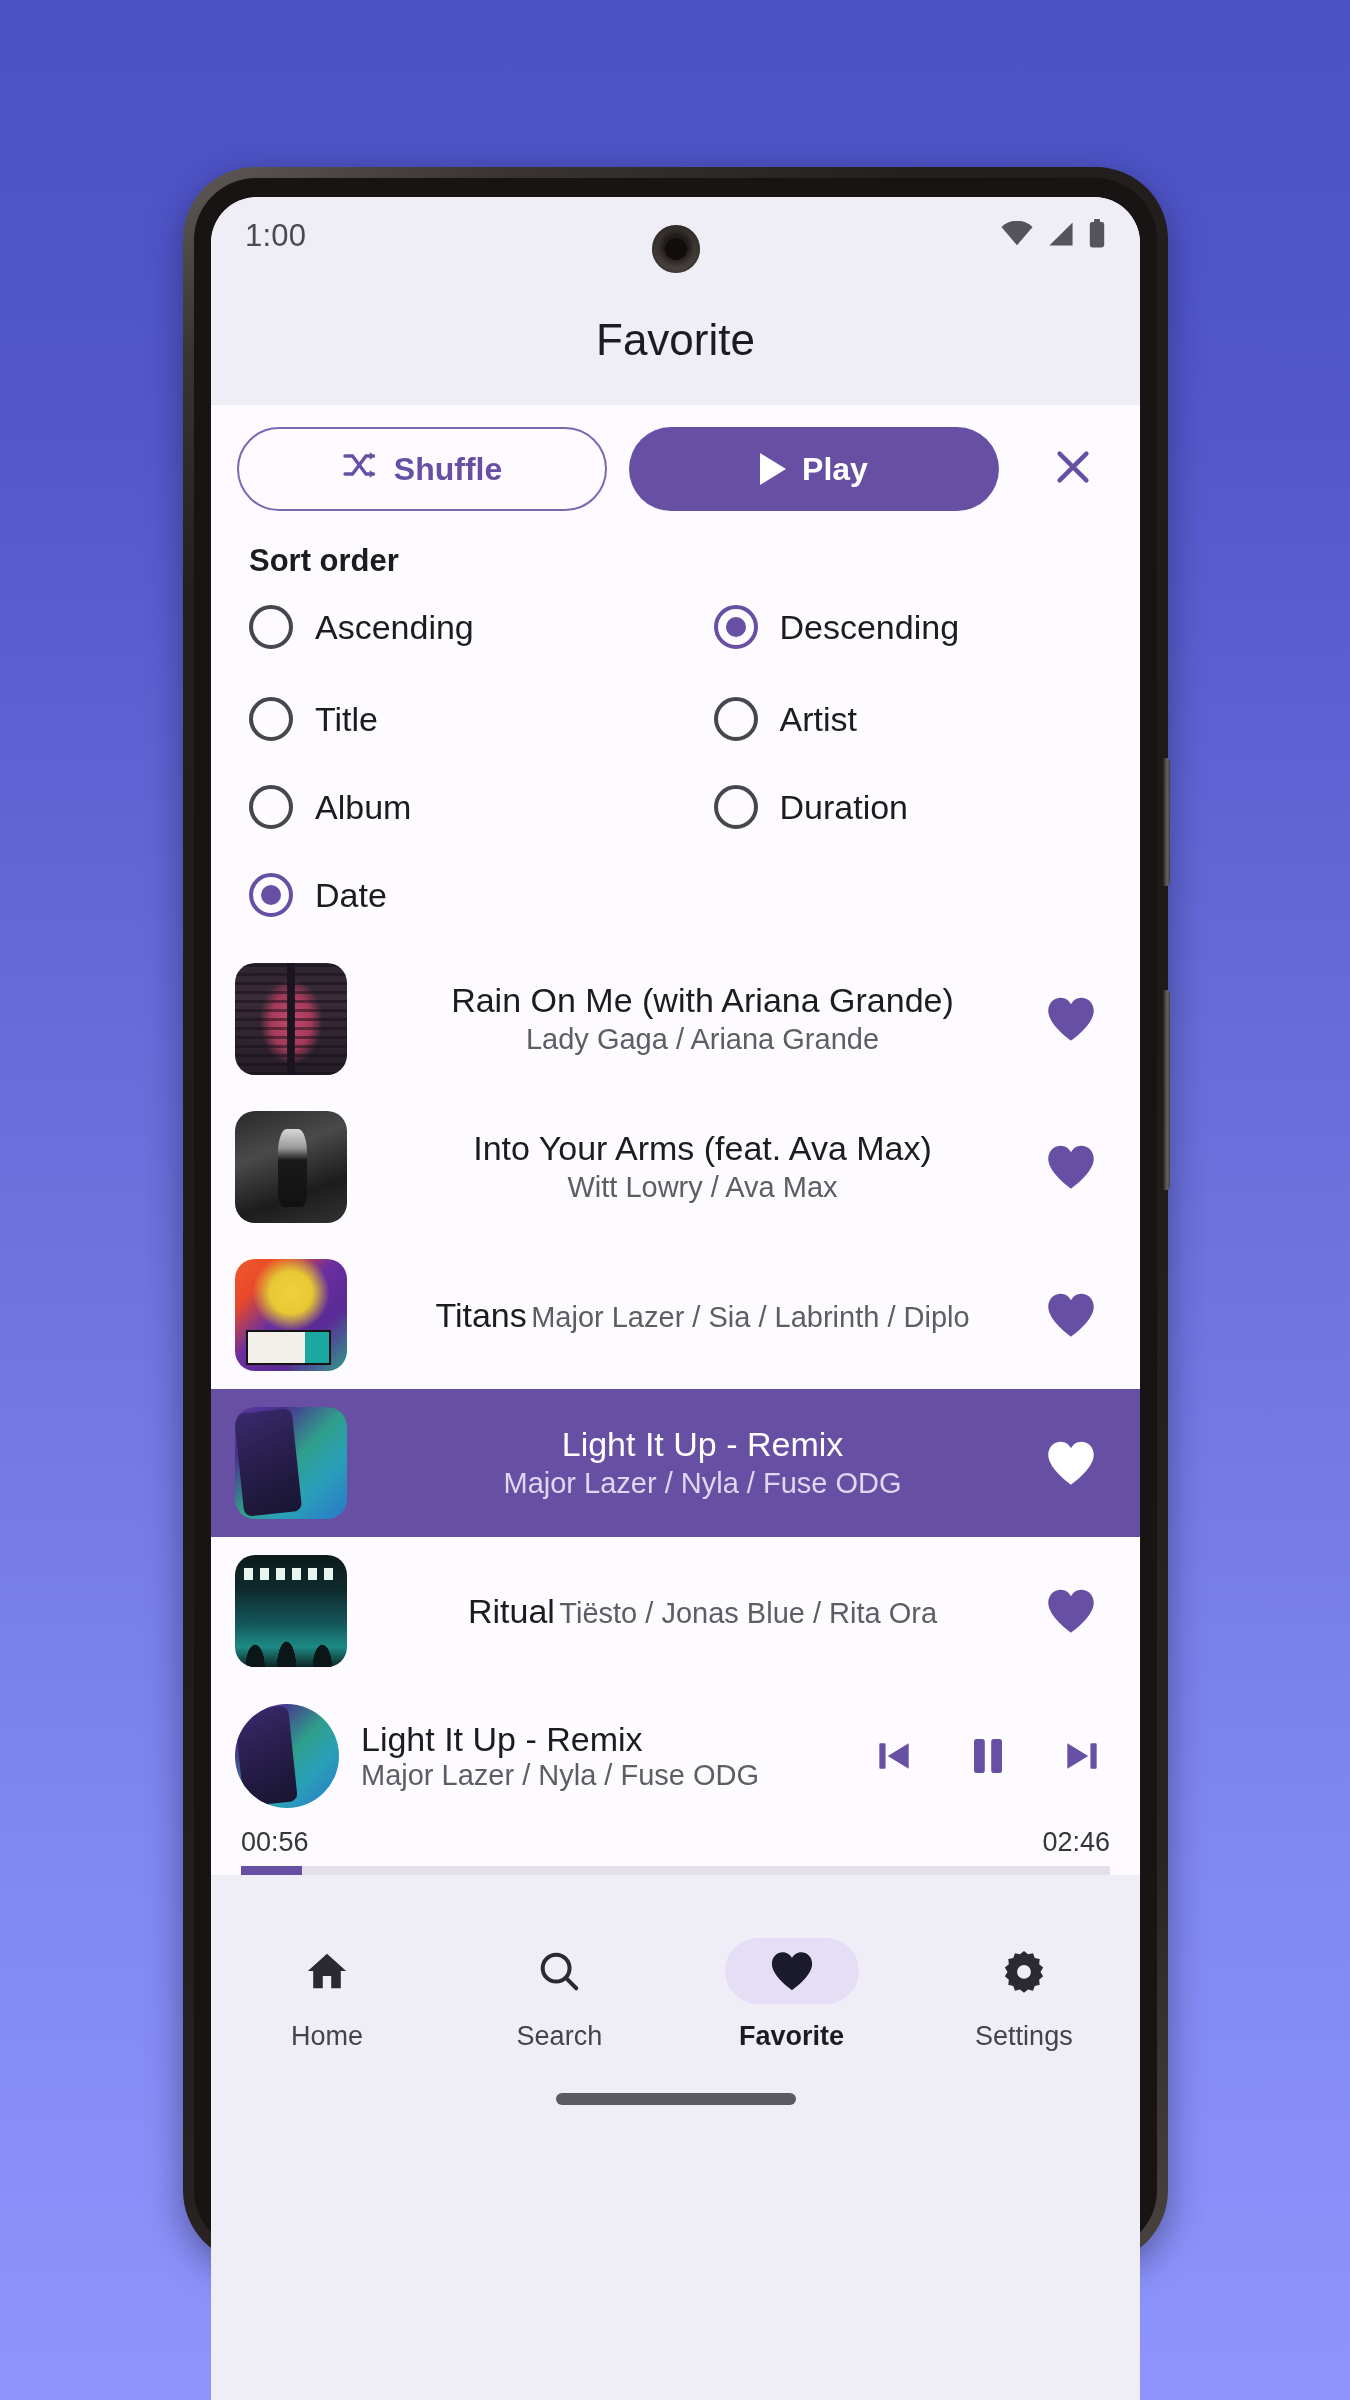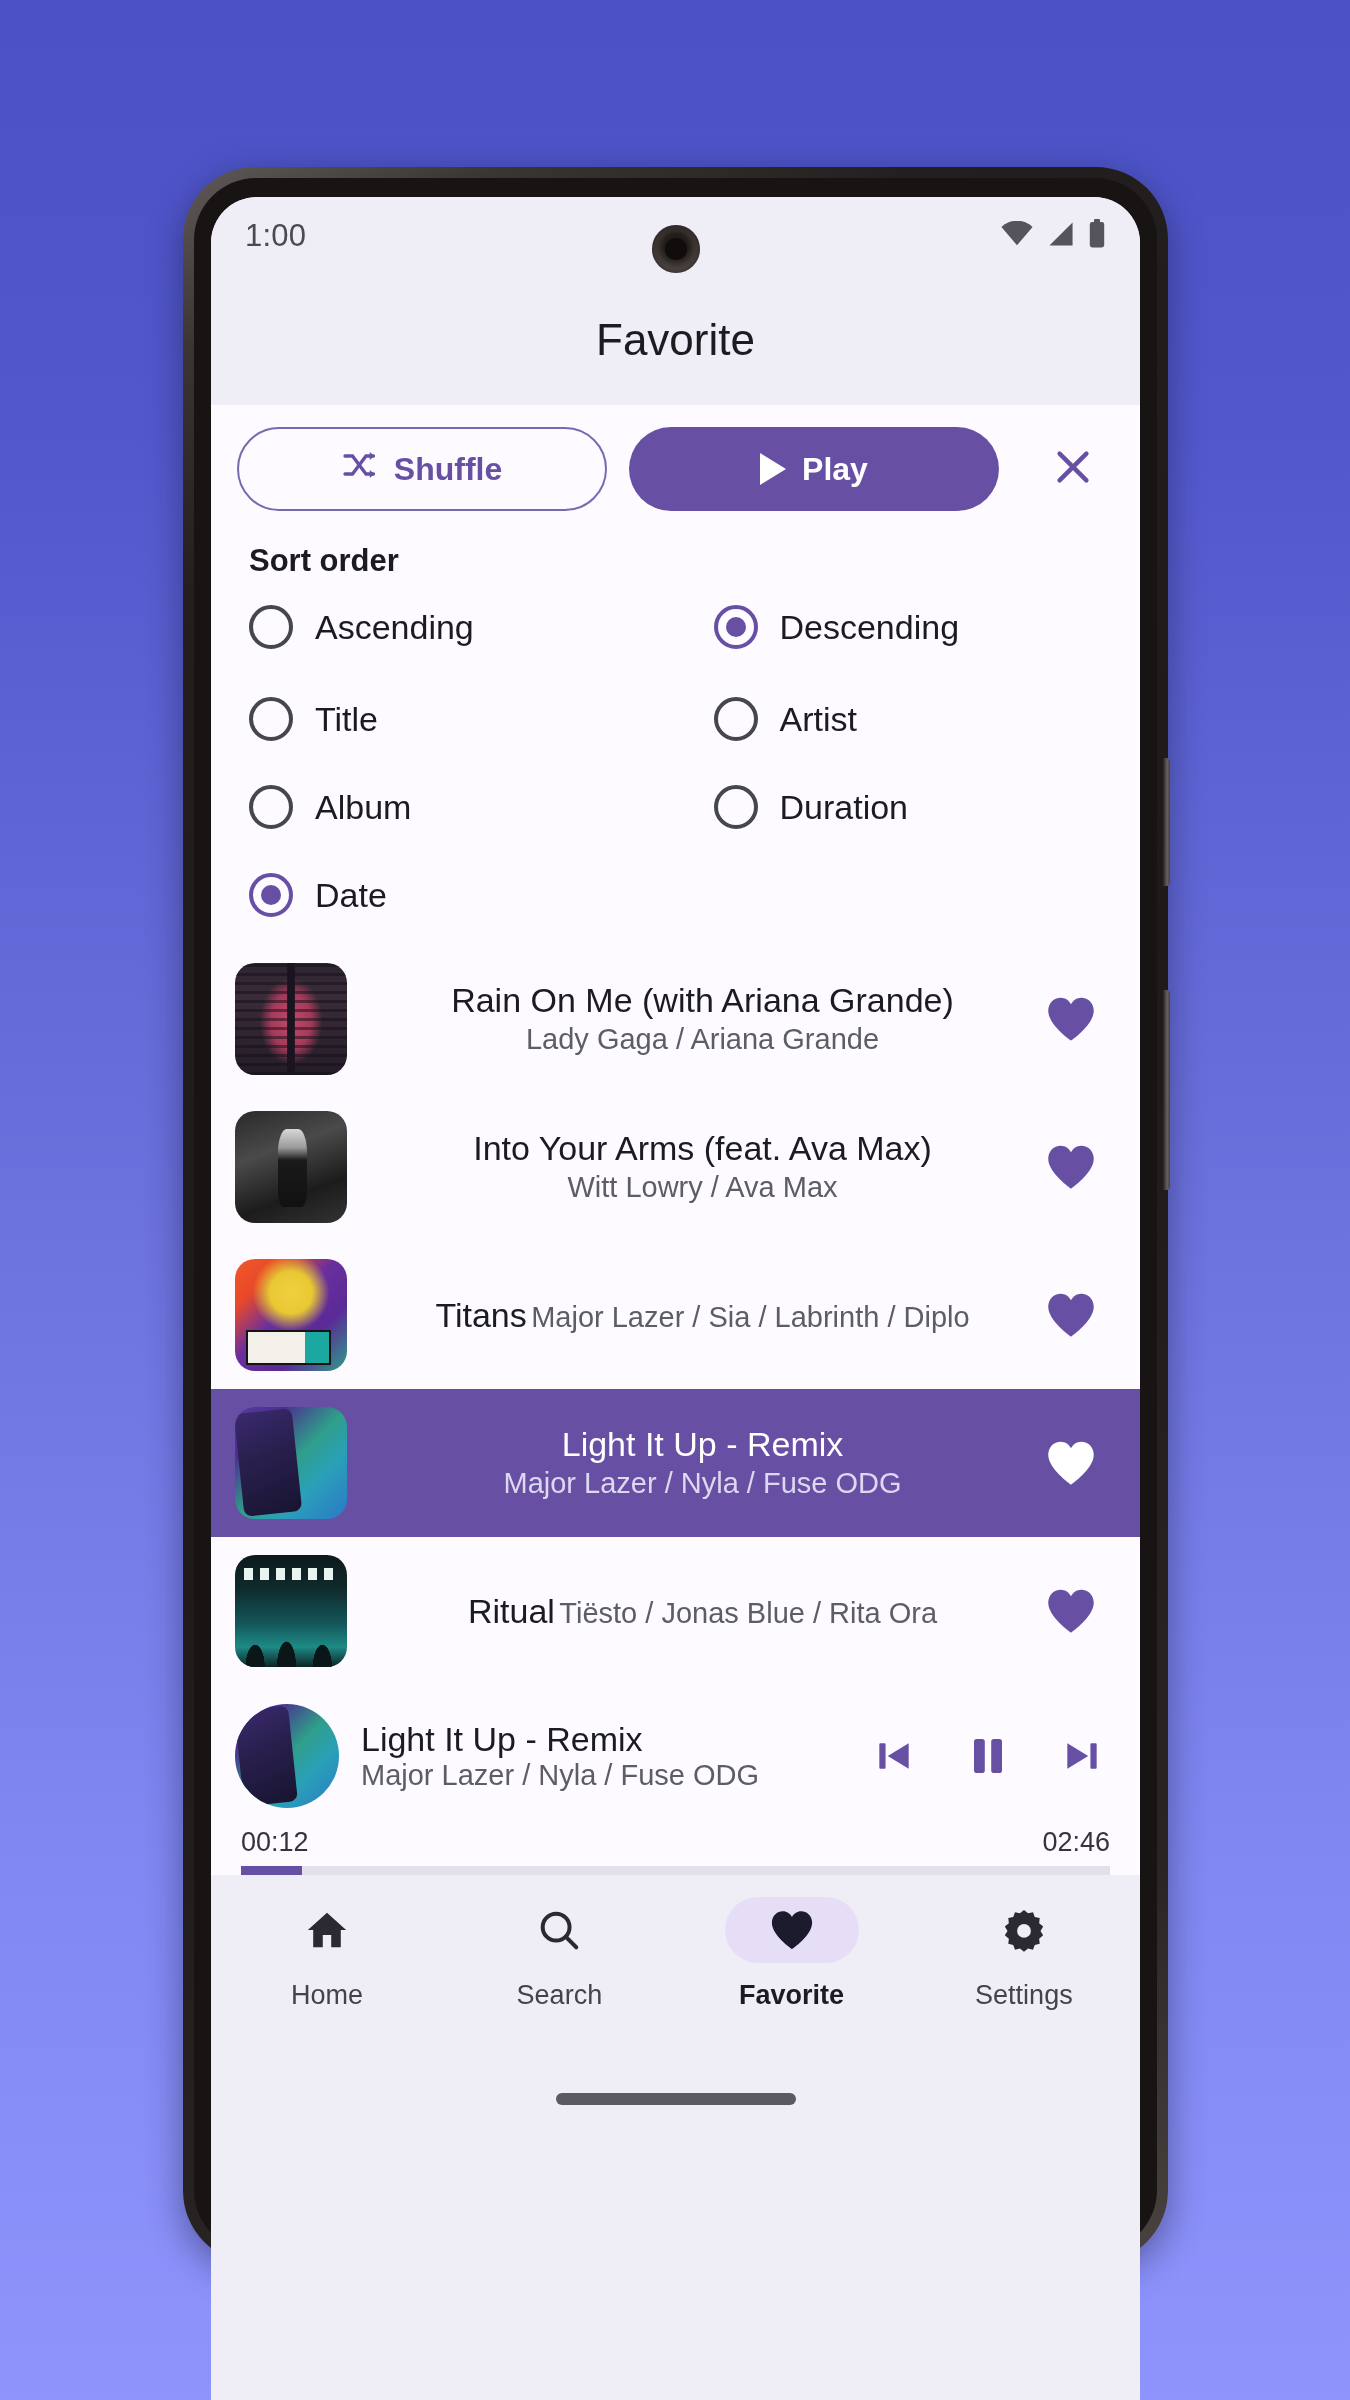--- a/index.html
+++ b/index.html
@@ -342,21 +342,21 @@
     position: absolute;
     left: 0; top: 0; bottom: 0;
     background: #6750a4;
   }
 
   
   .bottom-nav {
     background: #efedf5;
     height: 218px;
     display: flex;
-    align-items: flex-start;
+    align-items: center;
     padding-top: 22px;
   }
   .nav-item {
     flex: 1;
     display: flex;
     flex-direction: column;
     align-items: center;
     cursor: pointer;
     user-select: none;
   }
@@ -656,21 +656,21 @@
           <svg width="44" height="44" viewBox="0 0 24 24">
               <path d="M4 5 L4 19 L15.4 12 Z" fill="#6750a4"></path>
               <rect x="16.6" y="5" width="3.4" height="14" rx="0.6" fill="#6750a4"></rect>
             </svg>
         </span>
       </span>
     </div>
 
     <div class="progress-area">
       <div class="time-row">
-        <span>00:12</span>
+        <span>00:56</span>
         <span>02:46</span>
       </div>
       <div class="track">
         <div class="track-fill" id="track-fill" style="width: 7%;"></div>
       </div>
     </div>
 
   </div>
 
   <div class="bottom-nav">

